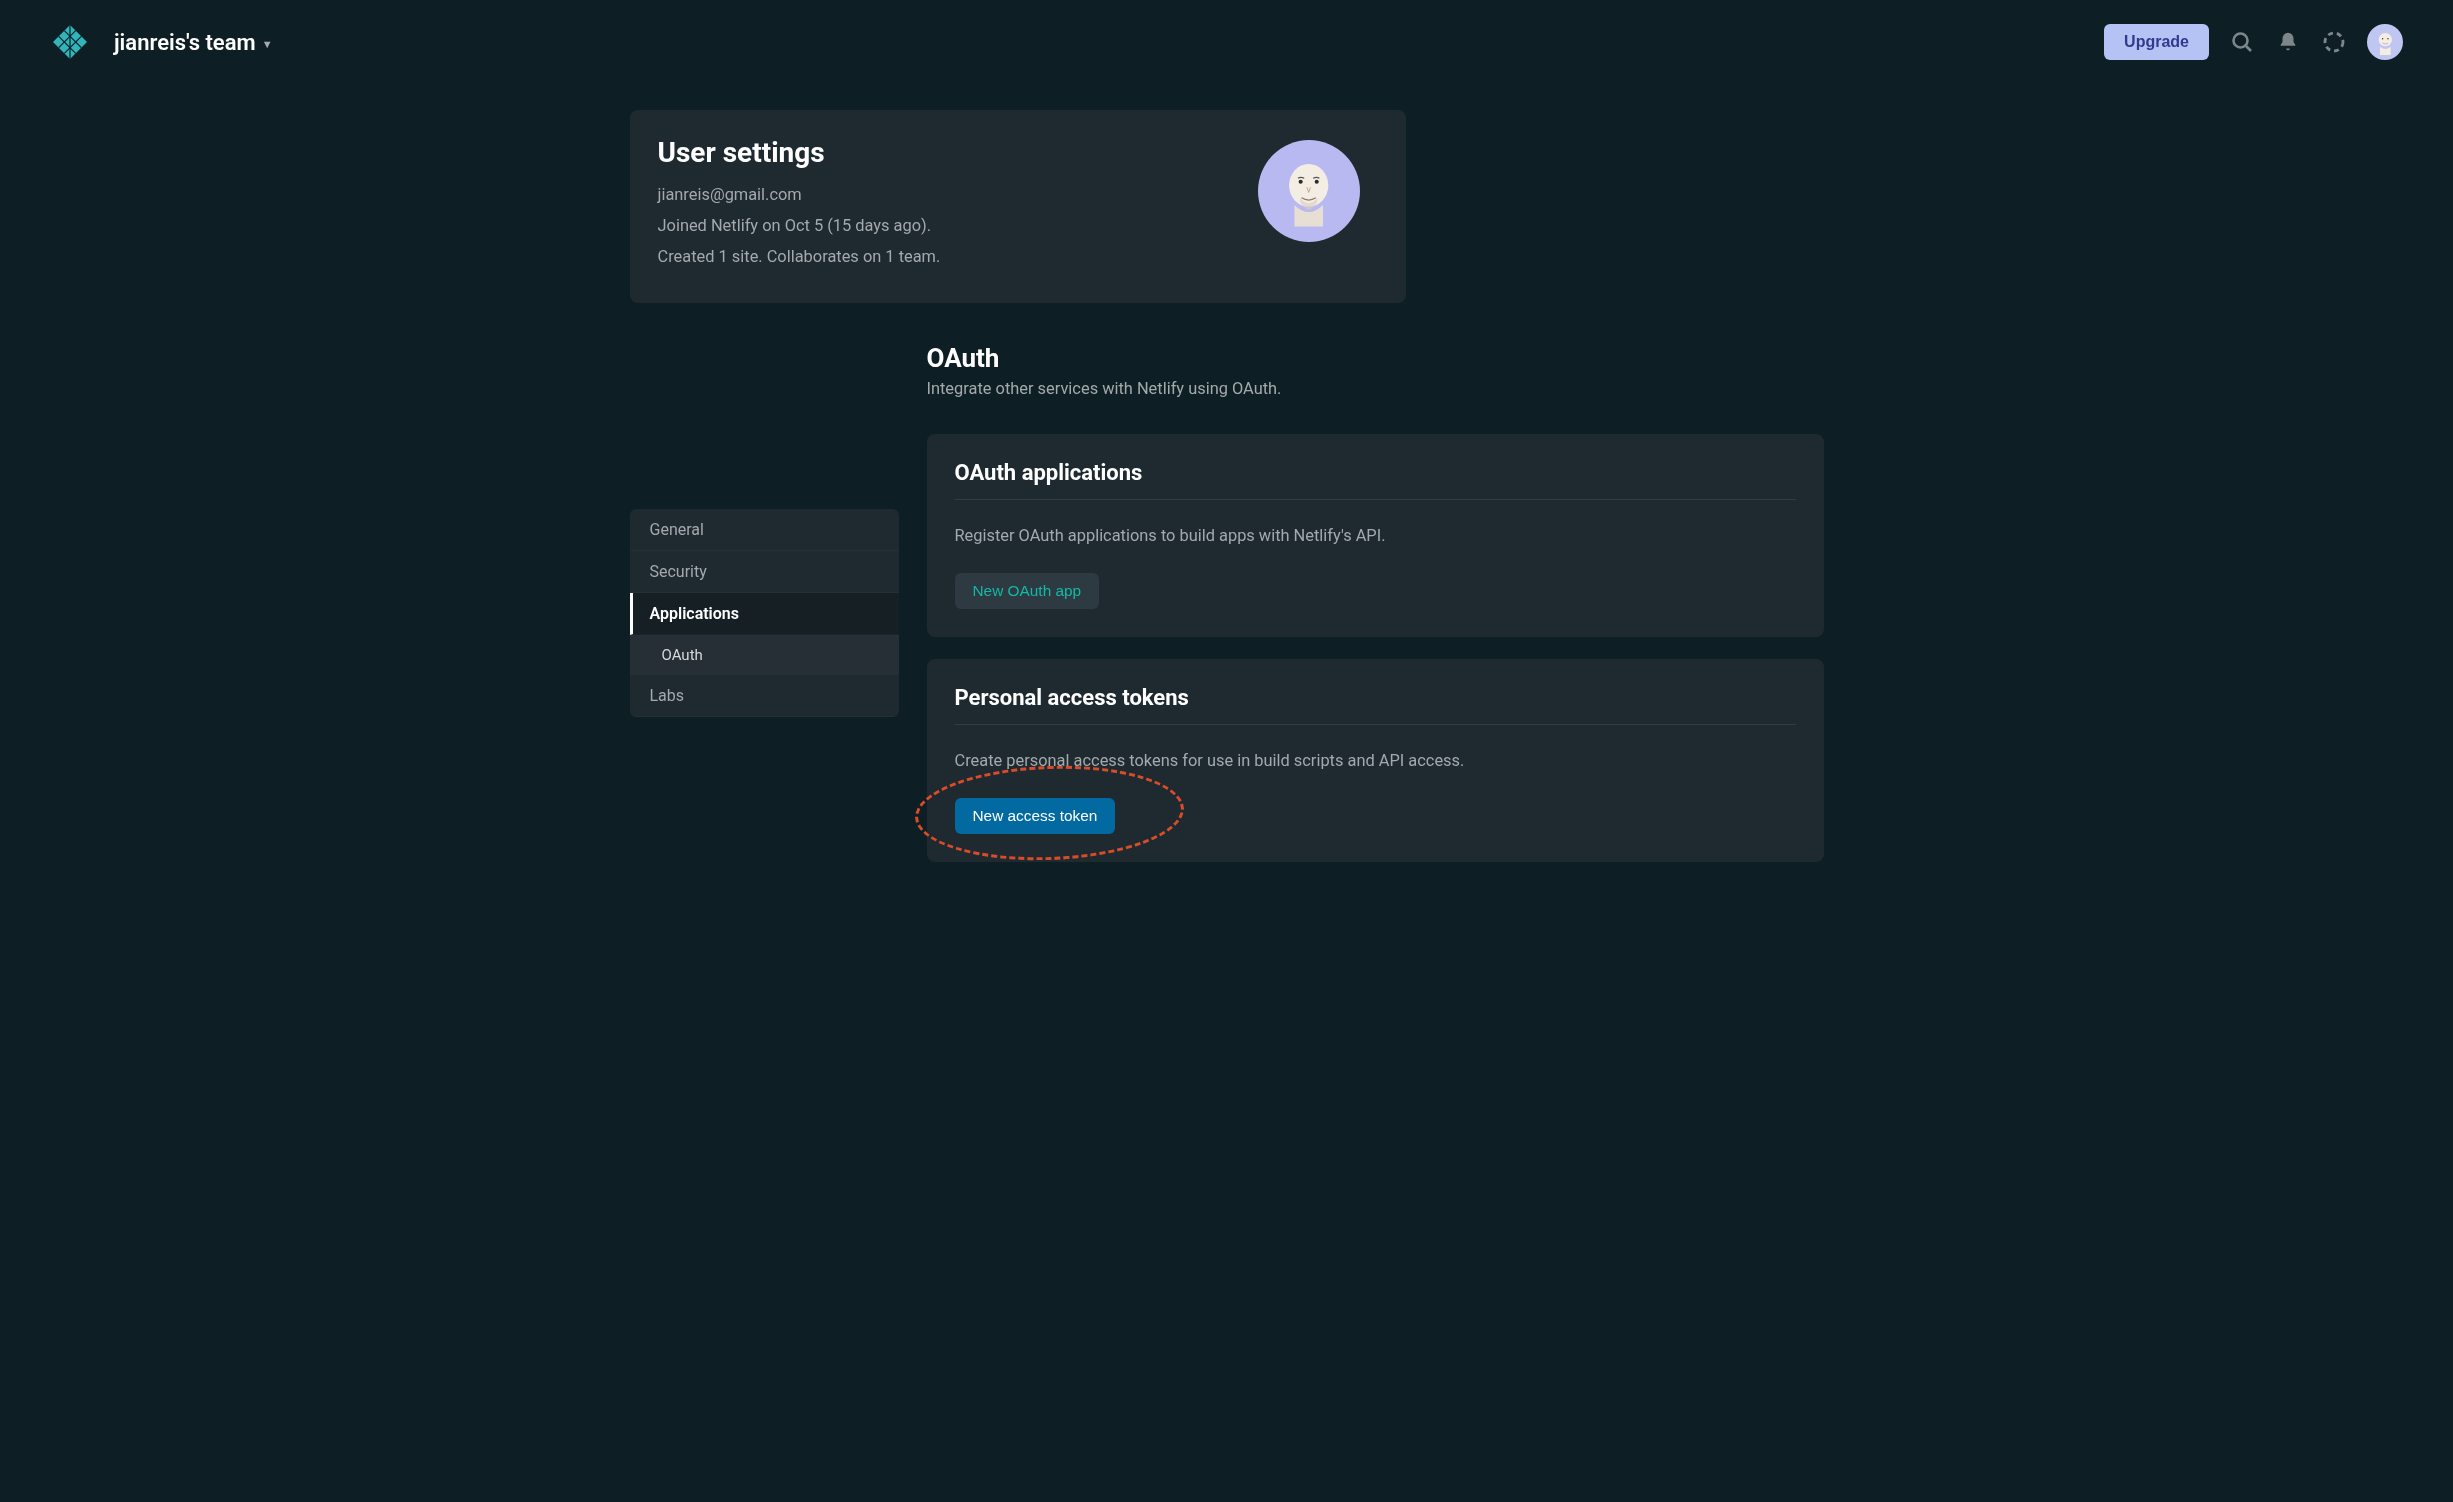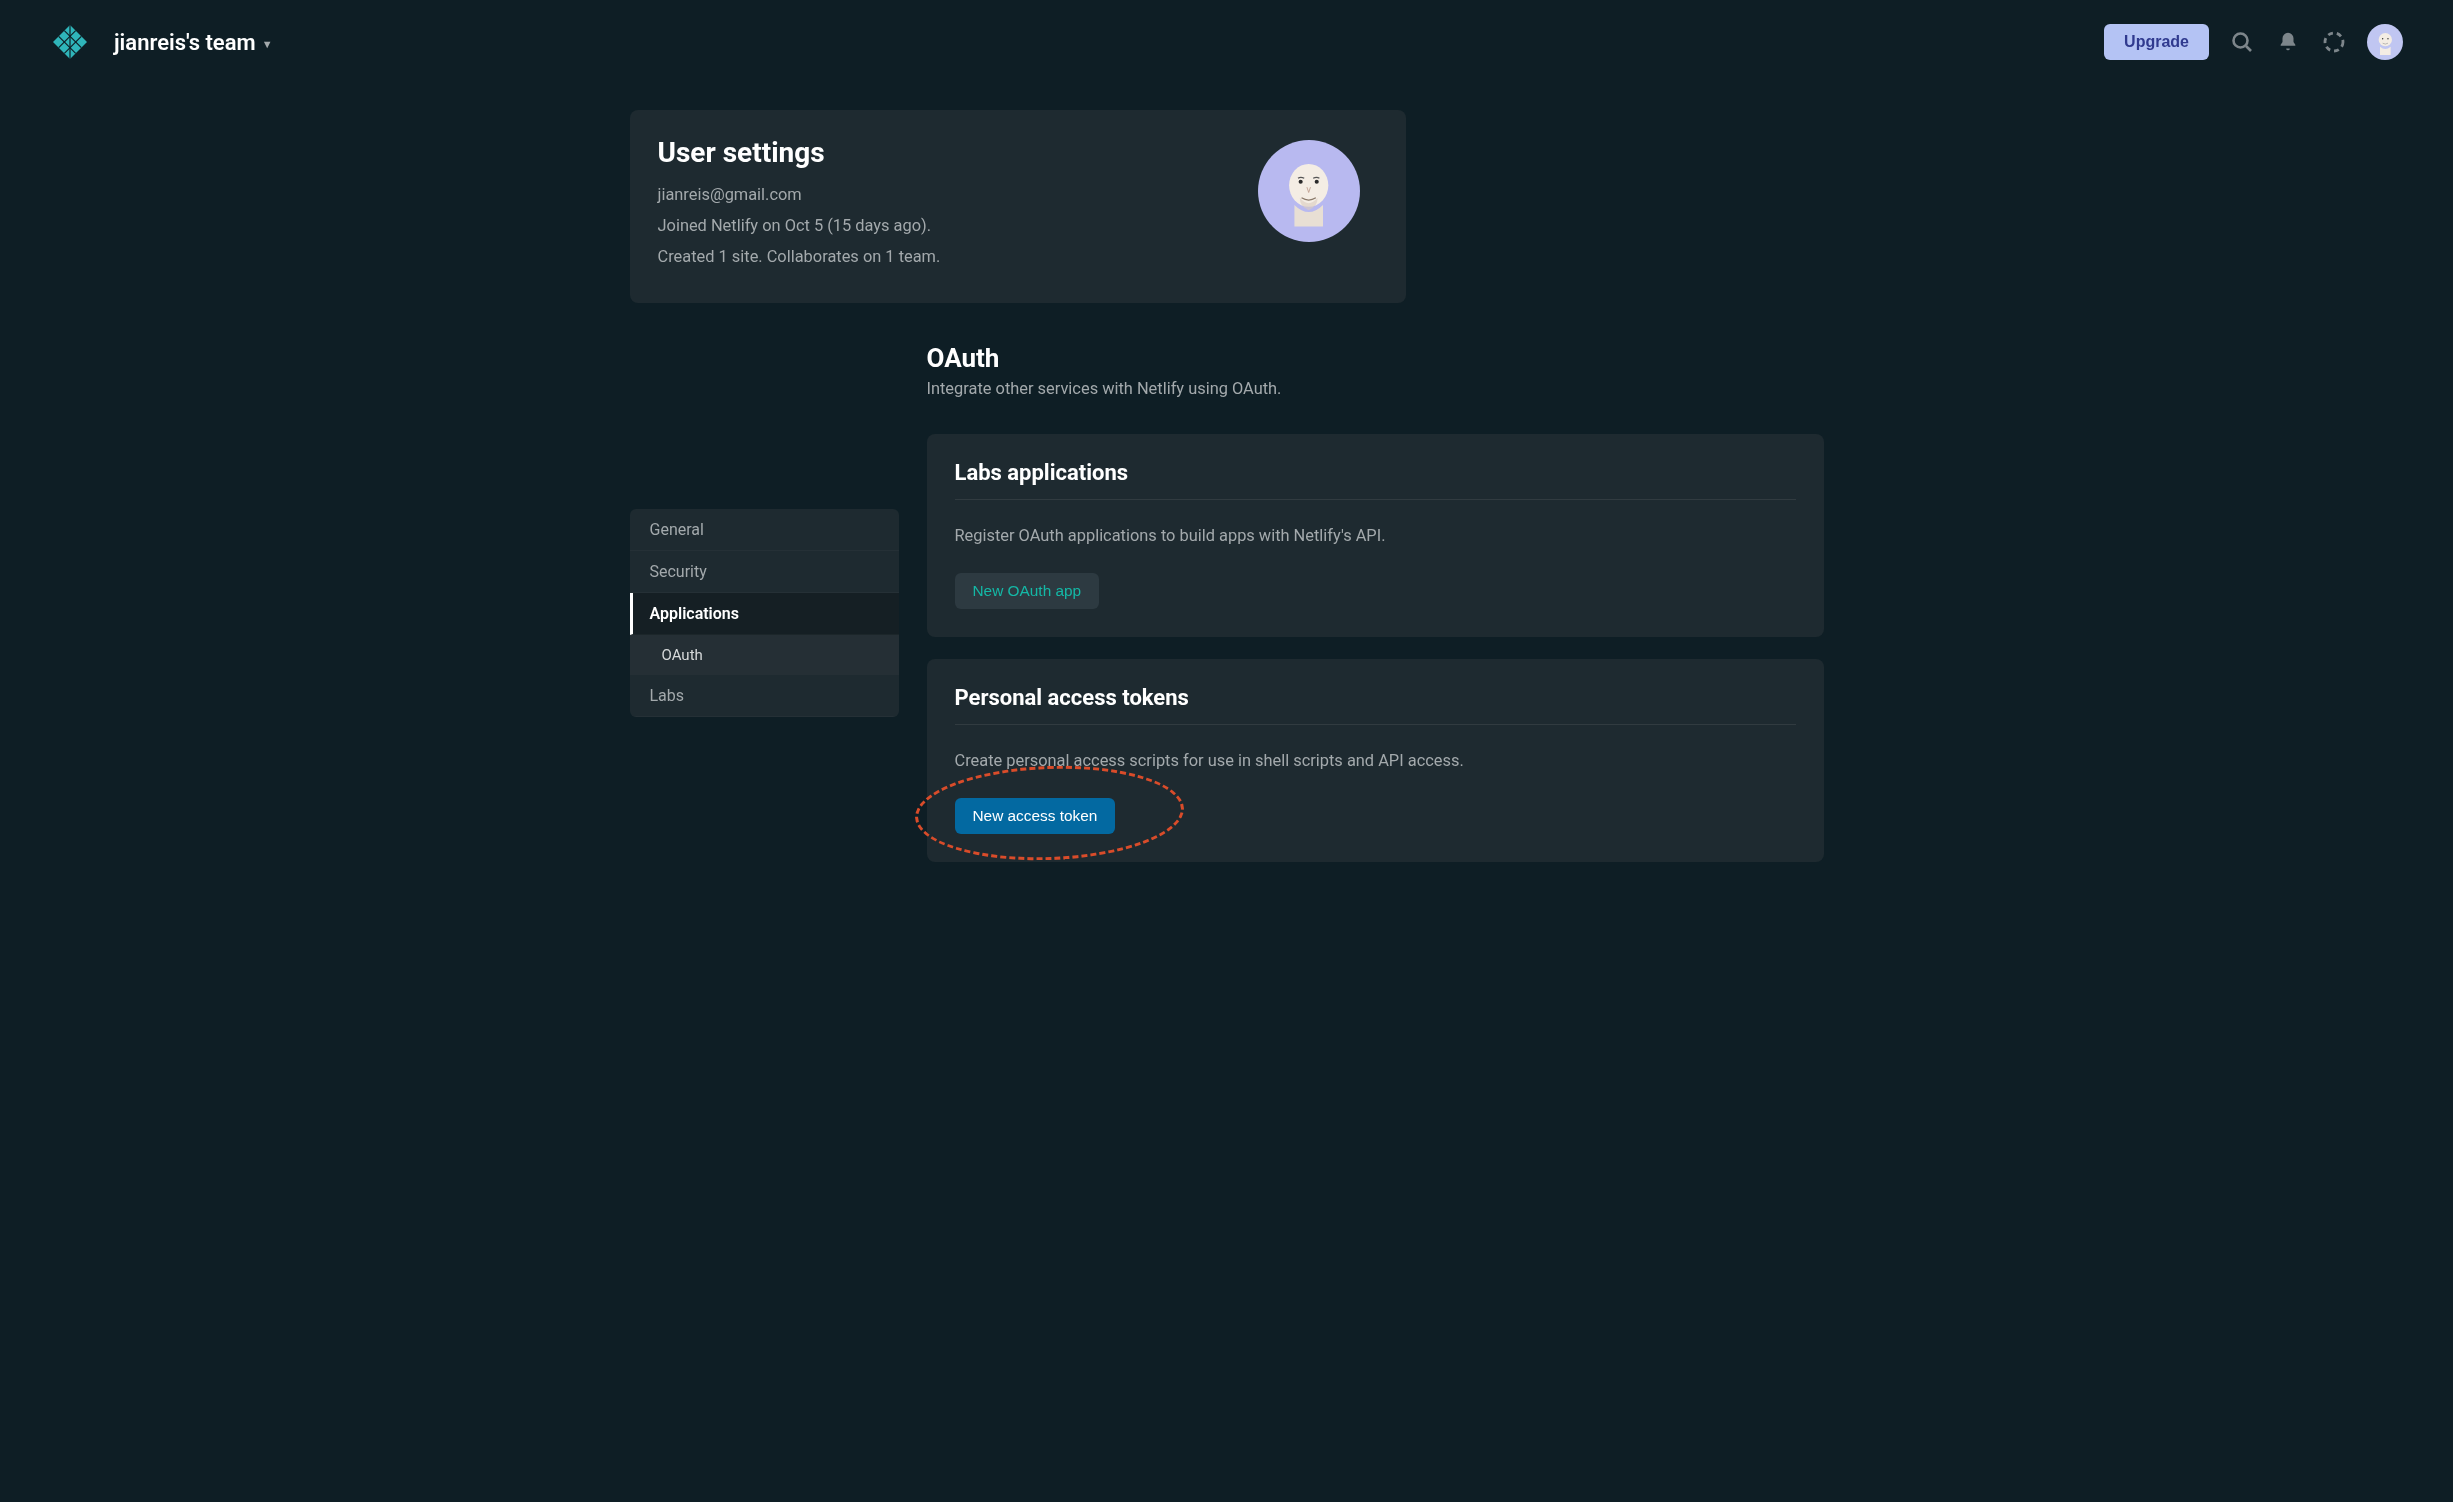--- a/index.html
+++ b/index.html
@@ -330,28 +330,28 @@
       <div class="sidebar-item active">Applications</div>
       <div class="sidebar-subitem">OAuth</div>
       <div class="sidebar-item">Labs</div>
     </div>
 
     <div class="content">
       <h2 class="section-title">OAuth</h2>
       <p class="section-desc">Integrate other services with Netlify using OAuth.</p>
 
       <div class="panel">
-        <h3>Labs applications</h3>
+        <h3>OAuth applications</h3>
         <p>Register OAuth applications to build apps with Netlify's API.</p>
         <button class="btn-secondary">New OAuth app</button>
       </div>
 
       <div class="panel">
         <h3>Personal access tokens</h3>
-        <p>Create personal access scripts for use in shell scripts and API access.</p>
+        <p>Create personal access tokens for use in build scripts and API access.</p>
         <div class="annotation-wrap">
           <button class="btn-teal">New access token</button>
           <div class="dashed-ellipse"></div>
         </div>
       </div>
     </div>
 
   </div>
 </div>
 

